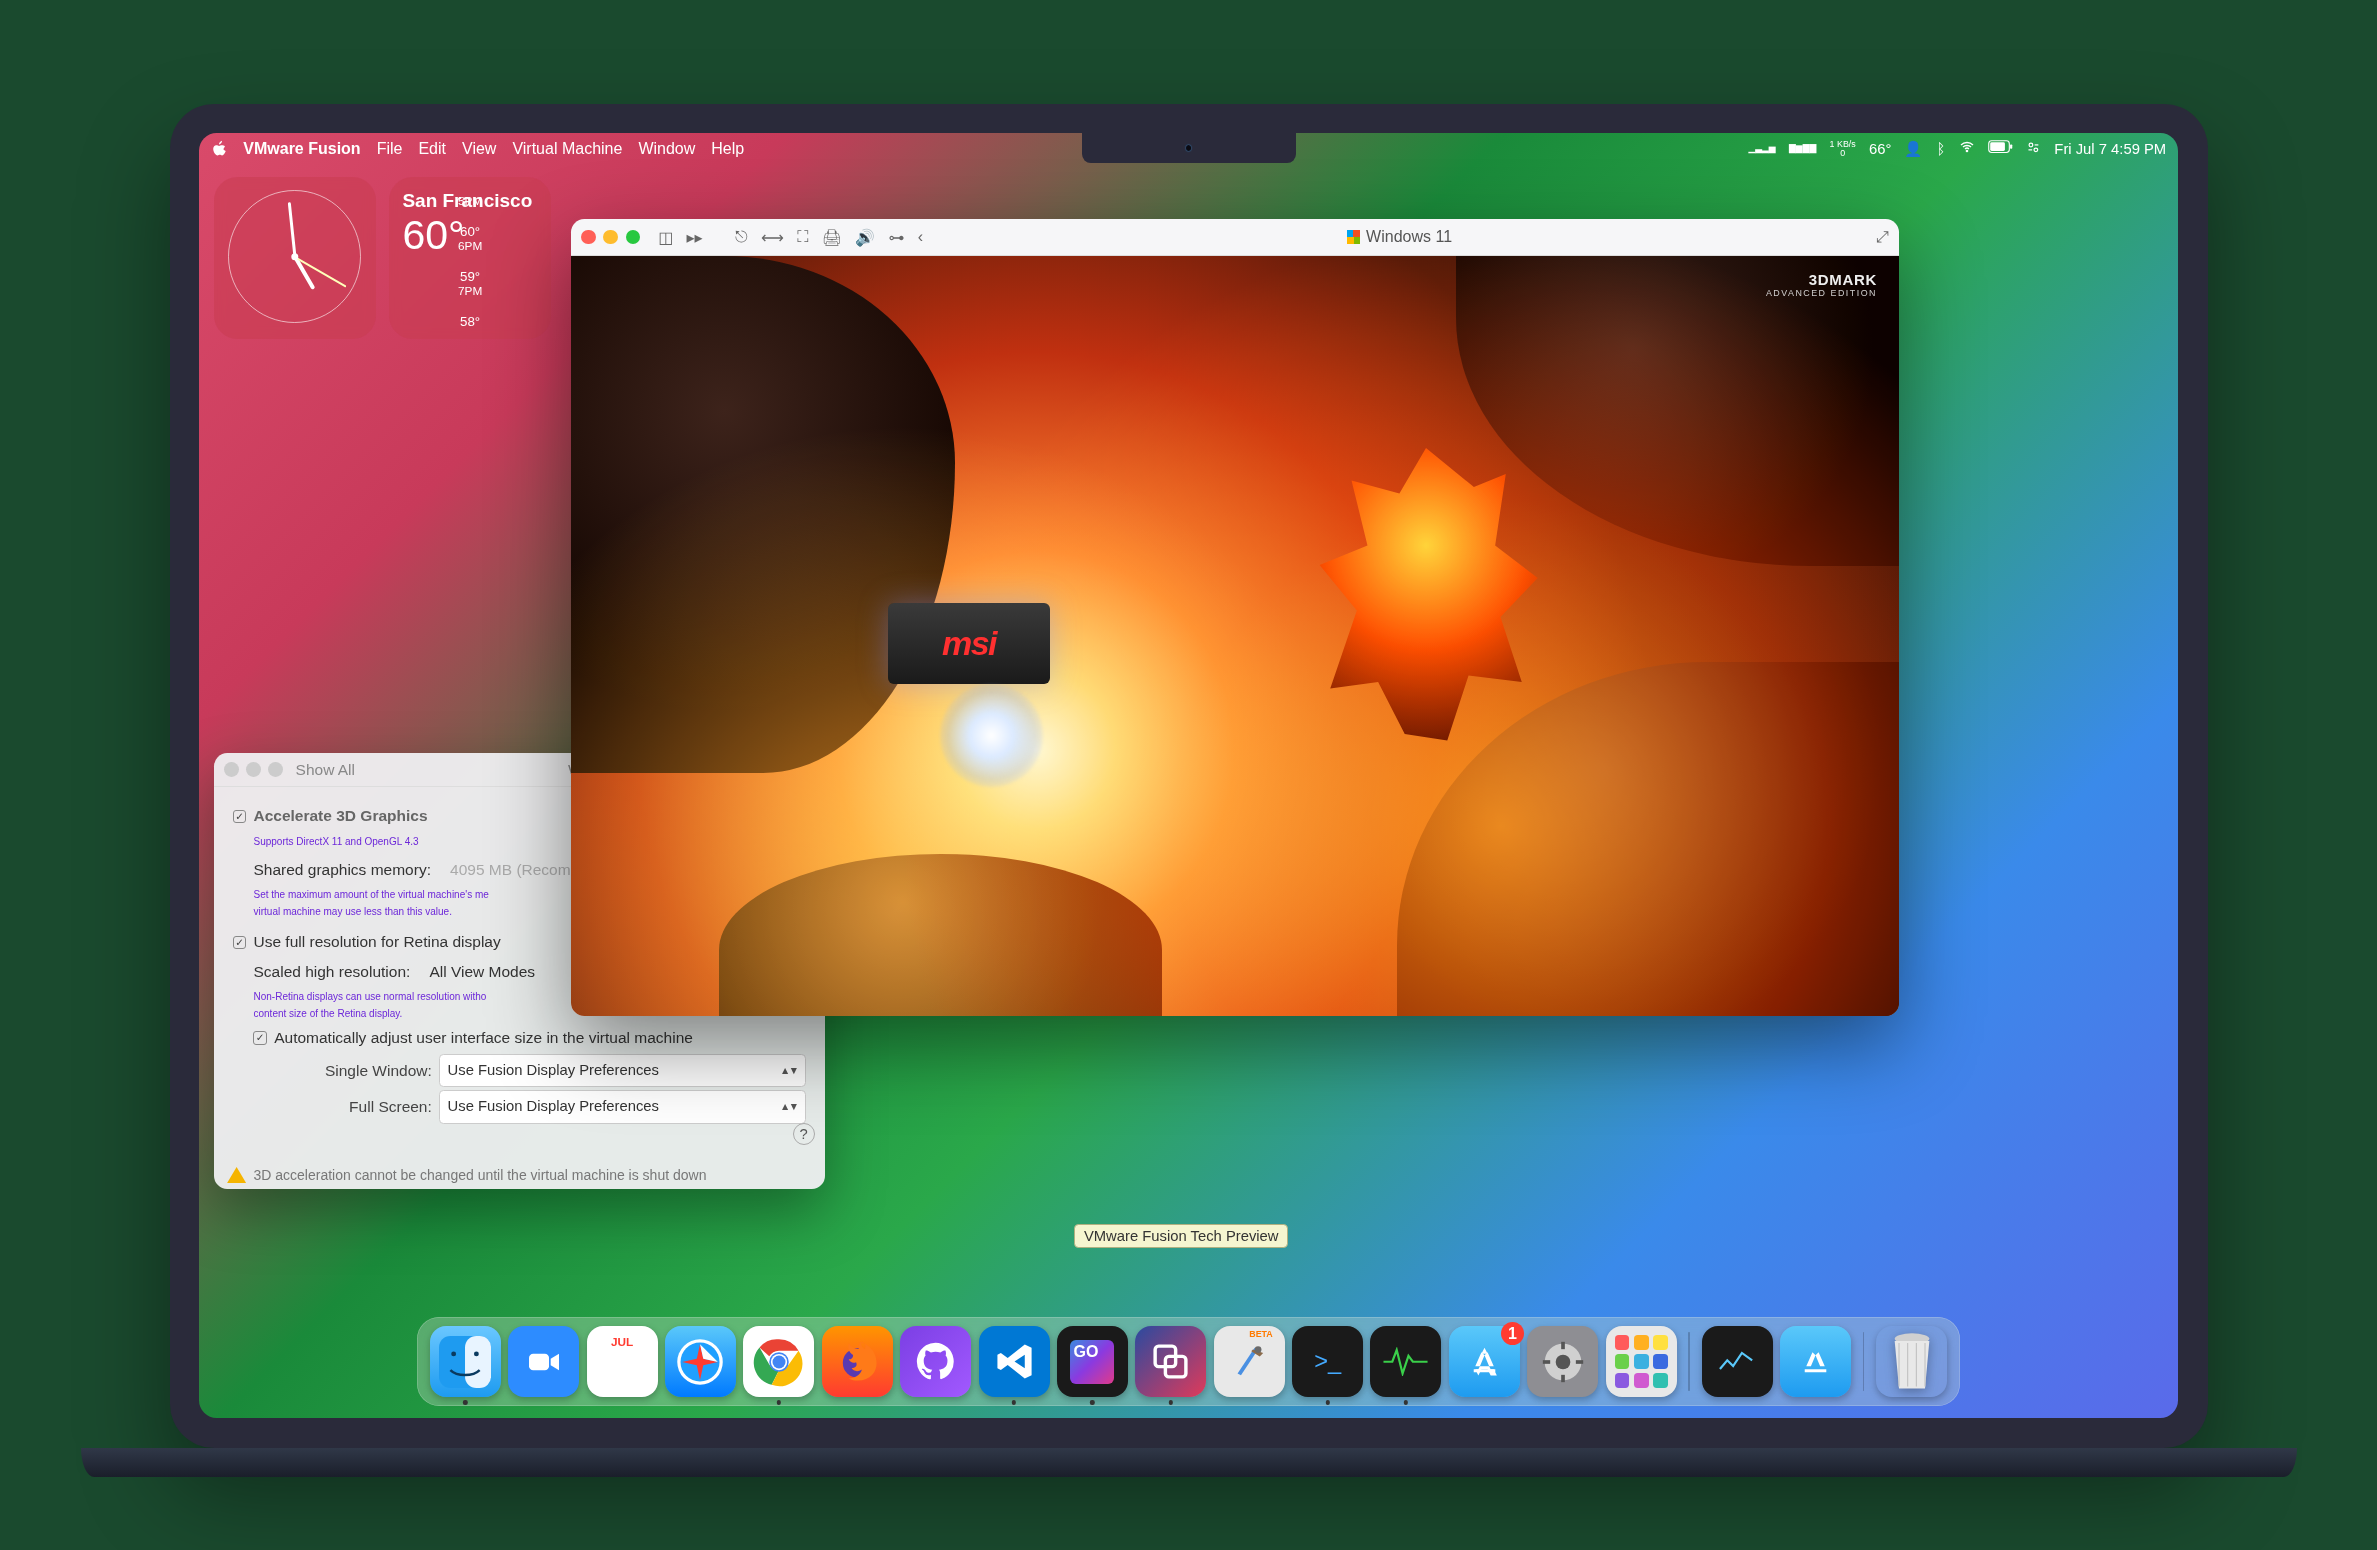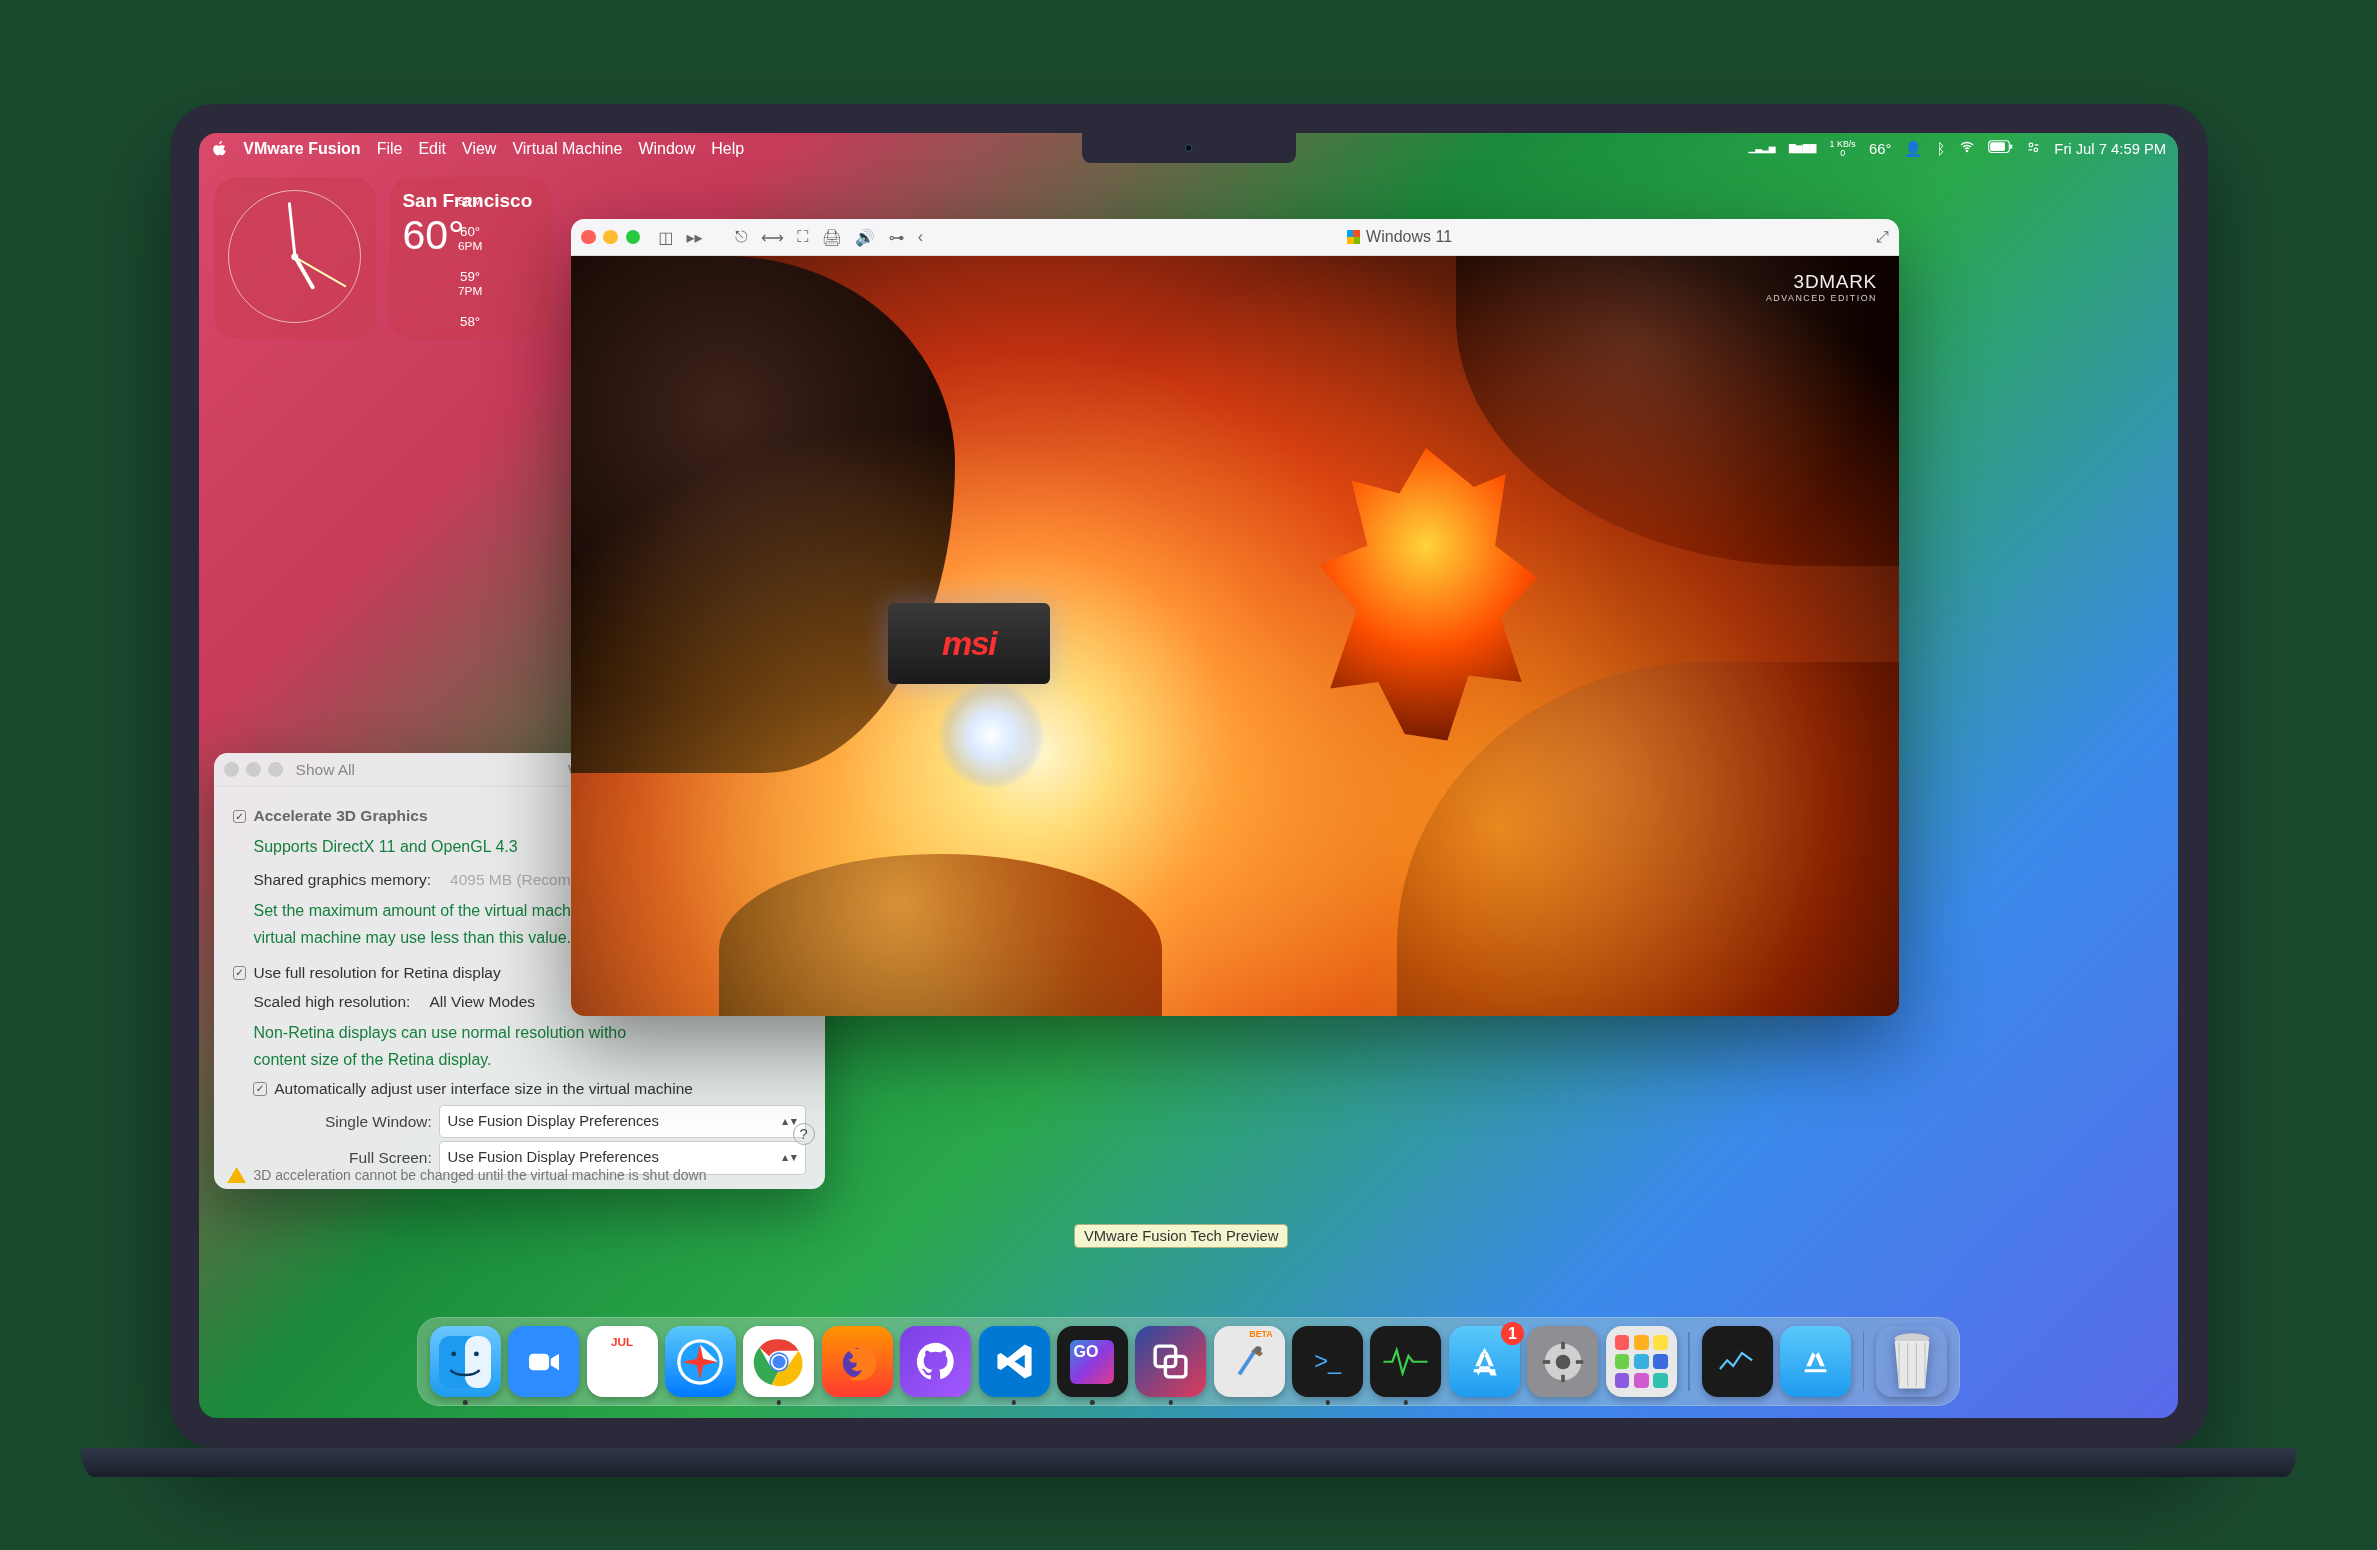--- a/index.html
+++ b/index.html
@@ -38,21 +38,21 @@
 .settings { position: absolute; left: 14.8px; top: 620px; width: 611px; height: 436px; background: rgba(238,238,240,.96); border-radius: 13.3px; box-shadow: 0 22px 59px rgba(0,0,0,.35); z-index: 20; overflow: hidden; color: #333; font-size: 15.5px; }
 .settings .titlebar { height: 34px; display: flex; align-items: center; padding: 0 10.3px; gap: 2px; border-bottom: 0.7px solid #ddd; }
 .traffic { display: flex; gap: 7.4px; }
 .traffic span { width: 14.8px; height: 14.8px; border-radius: 50%; background: #ccc; }
 .settings .showall { color: #888; margin-left: 10.3px; }
 .settings .wtitle { flex: 1; text-align: center; color: #888; }
 .settings .body { padding: 13.3px 19px; line-height: 1.7; }
 .settings .row { display: flex; align-items: center; gap: 7.4px; margin: 3px 0; }
 .settings .chk { width: 13.3px; height: 13.3px; border: 0.7px solid #888; border-radius: 3px; display: inline-flex; align-items: center; justify-content: center; font-size: 10.3px; color: #444; }
 .settings .label-bold { font-weight: 600; color: #666; }
-.settings .help { font-size: 16px; color: #15803d; margin-left: 20.7px; }
+.settings .help { font-size: 10px; color: #6d28d9; margin-left: 20.7px; }
 .settings .indent { margin-left: 20.7px; }
 .settings .rlabel { width: 199px; text-align: right; color: #444; }
 .settings .select { flex: 1; display: flex; align-items: center; justify-content: space-between; padding: 3px 7.4px; background: #fff; border: 0.7px solid #ccc; border-radius: 4.4px; font-size: 14.8px; }
 .settings .select .arrows { font-size: 10.3px; color: #555; letter-spacing: -1.5px; }
 .settings .warn { position: absolute; bottom: 5.9px; left: 13.3px; display: flex; gap: 7.4px; color: #777; font-size: 14px; }
 .settings .warnicon { width: 19px; height: 16px; background: #f5b400; clip-path: polygon(50% 0,100% 100%,0 100%); }
 .settings .qmark { position: absolute; right: 10.3px; bottom: 44px; width: 22px; height: 22px; border: 0.7px solid #aaa; border-radius: 50%; text-align: center; font-size: 14.8px; line-height: 20.7px; color: #555; }
 
 
 .vm { position: absolute; left: 372px; top: 86px; width: 1328px; height: 797px; border-radius: 13.3px; background: #f6f6f8; box-shadow: 0 29.5px 81px rgba(0,0,0,.45); z-index: 30; overflow: hidden; }
@@ -67,21 +67,21 @@
 .vm .rock { position: absolute; background: radial-gradient(circle at 40% 30%, #4a3028, #1a0e0a 70%); border-radius: 40% 50% 30% 60%/50% 40% 60% 30%; filter: brightness(.9) contrast(1.1); }
 .vm .rock.r1 { top: 0; left: 0; width: 384px; height: 517px; border-radius: 0 60% 50% 0/0 40% 60% 0; }
 .vm .rock.r2 { top: 0; right: 0; width: 443px; height: 310px; border-radius: 0 0 0 80%; }
 .vm .rock.r3 { bottom: 0; right: -14.8px; width: 517px; height: 354px; border-radius: 60% 0 0 0/80% 0 0 0; }
 .vm .rock.r4 { bottom: -29.5px; left: 148px; width: 443px; height: 192px; border-radius: 50% 50% 0 0; }
 .vm .fire { position: absolute; inset: 0; background: radial-gradient(circle at 70% 75%, rgba(255,140,20,.9), rgba(255,60,0,.5) 30%, transparent 55%), radial-gradient(circle at 25% 85%, rgba(255,160,40,.8), transparent 40%); mix-blend-mode: screen; }
 .vm .monster { position: absolute; right: 340px; top: 192px; width: 266px; height: 325px; background: radial-gradient(circle at 50% 30%, #ffb030, #d04000 40%, #501000 80%); filter: blur(0.7px) brightness(1.2); clip-path: polygon(50% 0,68% 12%,80% 8%,76% 30%,92% 40%,78% 52%,86% 72%,66% 70%,58% 90%,42% 88%,32% 72%,14% 74%,24% 50%,10% 36%,28% 30%,22% 10%,40% 14%); }
 .vm .msi { position: absolute; left: 317px; top: 347px; width: 162px; height: 81px; background: linear-gradient(#3a3a3a,#1a1a1a); border-radius: 5.9px; display:flex; align-items:center; justify-content:center; color:#ff3030; font-family: sans-serif; font-weight:800; font-size:34px; font-style:italic; letter-spacing:-1.5px; box-shadow: 0 0 29.5px rgba(120,140,255,.4); }
 .vm .flash { position:absolute; left:369px; top:428px; width:103px; height:103px; border-radius:50%; background: radial-gradient(circle,#fff 0%,#dceaff 30%,rgba(150,180,255,.3) 60%,transparent 80%); filter: blur(1.5px); }
 .vm .badge { position: absolute; top: 14.8px; right: 22px; color: #eee; text-align: right; font-family: sans-serif; }
-.vm .badge .b1 { font-size: 19px; font-weight: 400; letter-spacing: 0.7px; }
+.vm .badge .b1 { font-size: 15px; font-weight: 700; letter-spacing: 0.7px; }
 .vm .badge .b2 { font-size: 8.9px; letter-spacing: 1.5px; opacity: .85; }
 
 
 .tooltip { position: absolute; left: 875px; top: 1091px; background: #f5f5d0; border: 0.7px solid #b0b080; border-radius: 4.4px; padding: 3px 8.9px; font-size: 14.8px; color: #333; z-index: 40; }
 
 
 .dock { position: absolute; left: 50%; bottom: 11.8px; transform: translateX(-50%); height: 89px; padding: 5.9px 13.3px; background: rgba(200,220,200,.35); backdrop-filter: blur(14.8px); border-radius: 22px; display: flex; align-items: center; gap: 7.4px; z-index: 45; box-shadow: inset 0 0 0 0.7px rgba(255,255,255,.25); }
 .dock .app { width: 71px; height: 71px; border-radius: 16px; display: flex; align-items: center; justify-content: center; font-size: 35px; color: #fff; position: relative; box-shadow: 0 3px 7.4px rgba(0,0,0,.25); cursor: pointer; }
 .dock .app.running::after { content:""; position:absolute; bottom:-7.4px; left:50%; transform:translateX(-50%); width:4.4px; height:4.4px; border-radius:50%; background:#333; }
 .dock .sep { width: 1.5px; height: 59px; background: rgba(0,0,0,.2); margin: 0 4.4px; border-radius: 0.7px; }

